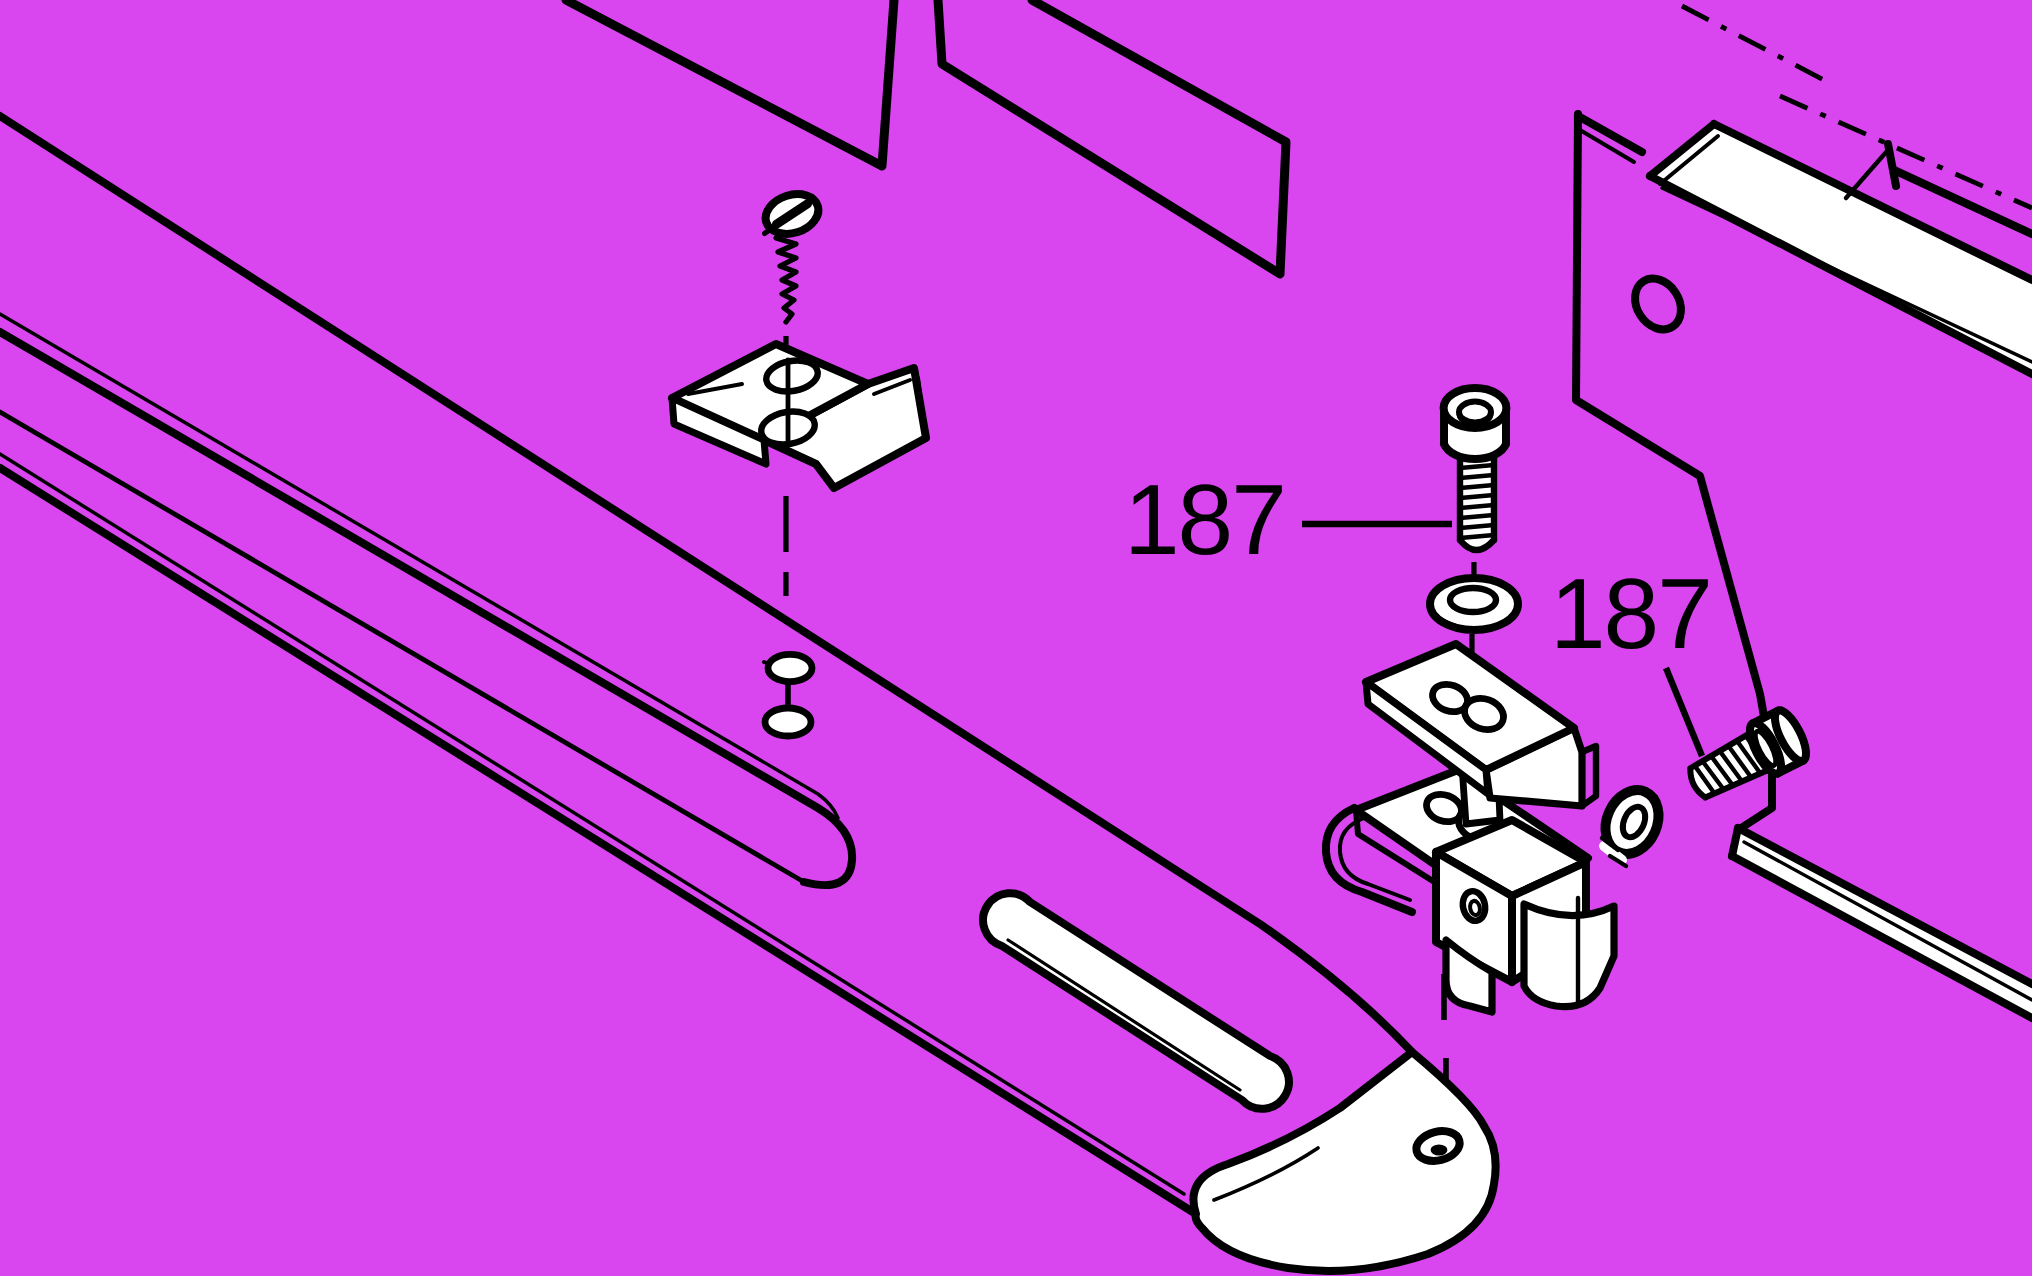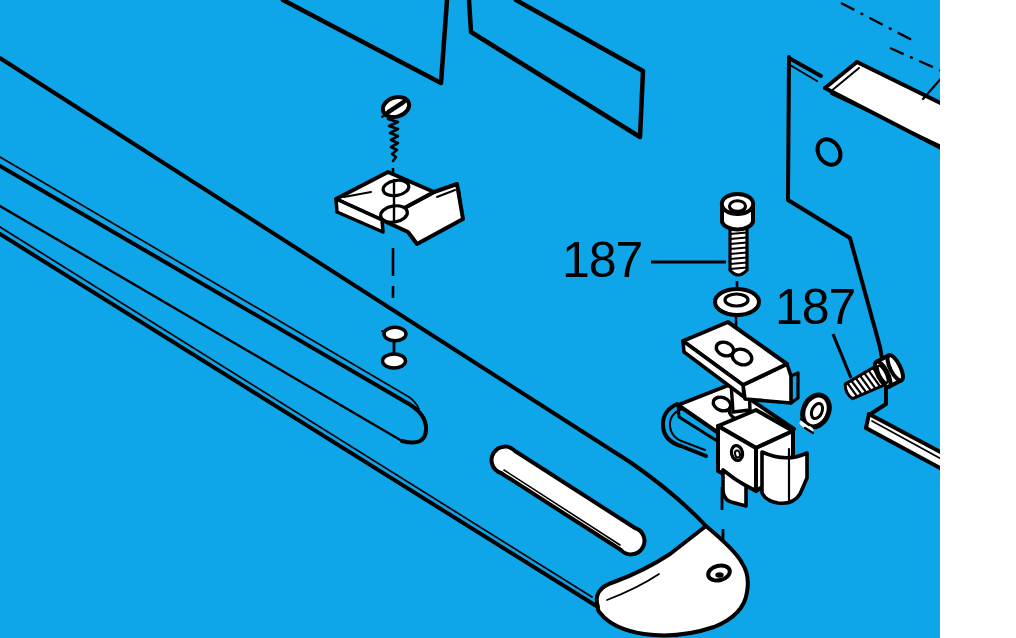--- a/index.html
+++ b/index.html
@@ -1,19 +1,19 @@
 <!DOCTYPE html>
 <html><head>
 <meta charset="utf-8">
 <style>
   html,body{margin:0;padding:0;background:#ffffff;}
   .stage{
     position:relative;
-    width:940px;height:638px;
-    background:#0ea5e9;
+    width:1016px;height:638px;
+    background:#d946ef;
     overflow:hidden;
     font-family:"Liberation Sans", sans-serif;
   }
   svg{display:block;}
   .part-label{
     font-family:"Liberation Sans", sans-serif;
     font-size:50px;
     fill:#000000;
     letter-spacing:-1px;
   }

